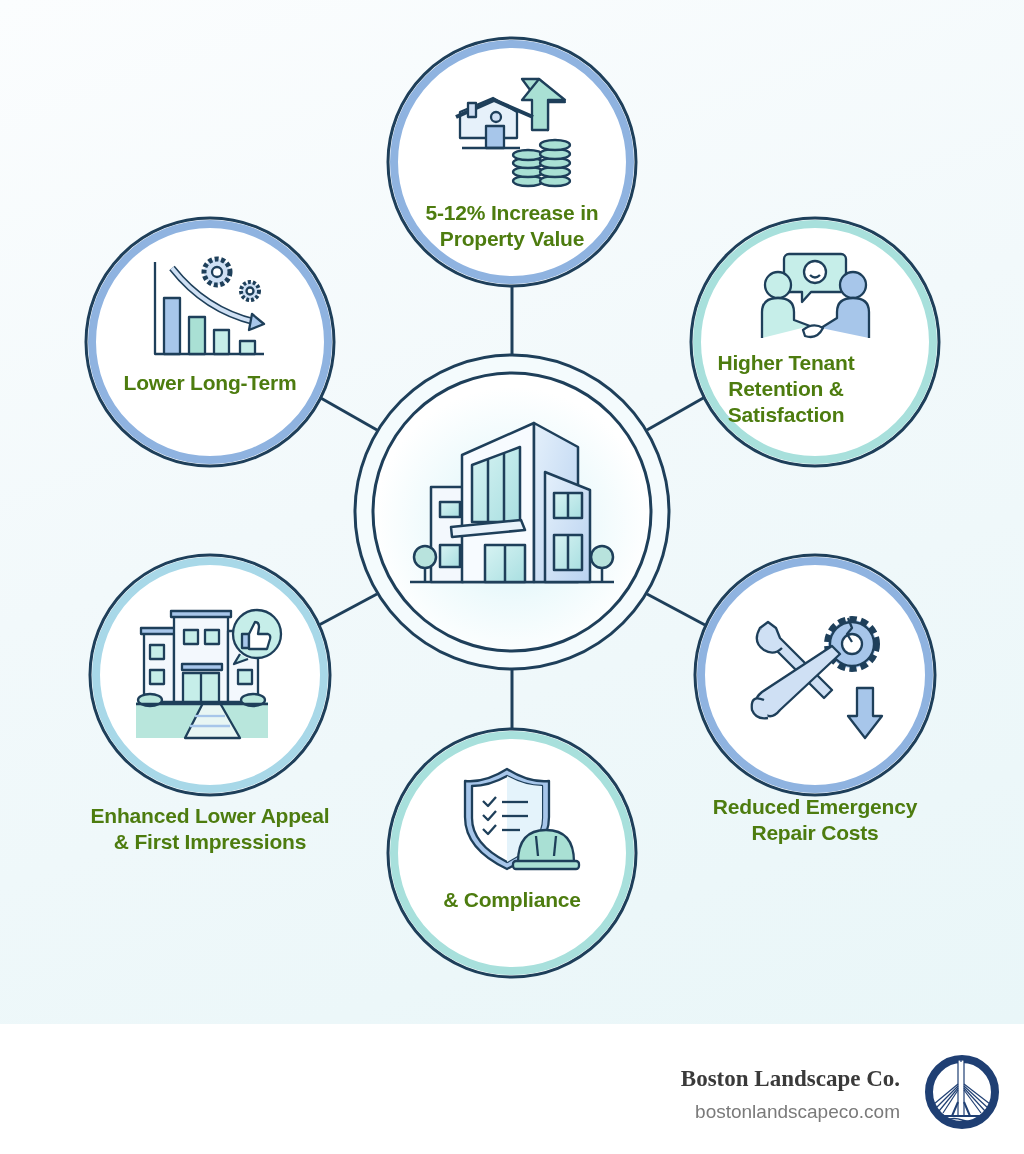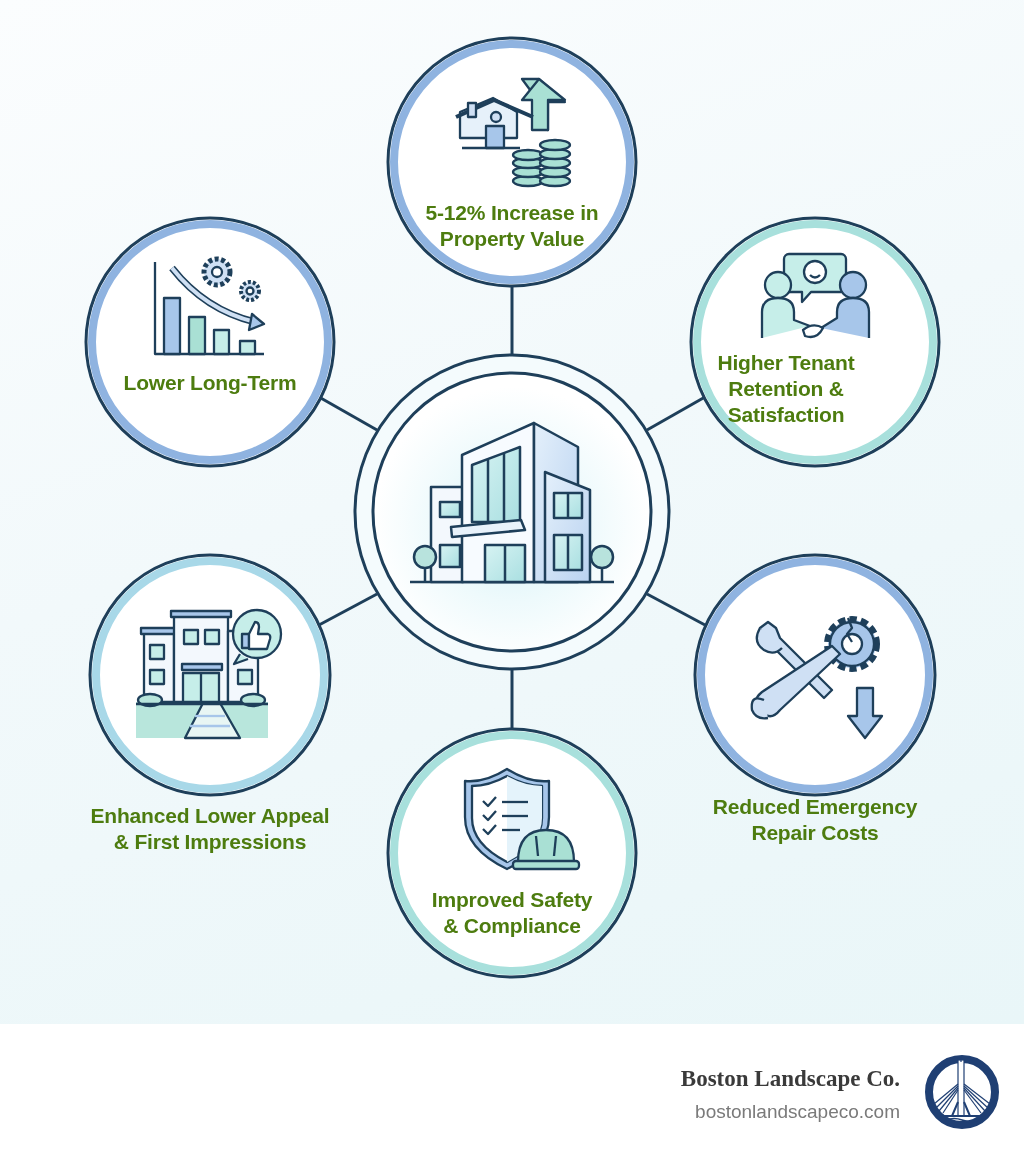--- a/index.html
+++ b/index.html
@@ -221,21 +221,20 @@
 </div>
 <div class="node-label" style="left:55px;top:803px;width:310px;">
   <div>Enhanced Lower Appeal</div>
   <div>&amp; First Impressions</div>
 </div>
 <div class="node-label" style="left:665px;top:774px;width:300px;margin-top:20px;">
   <div>Reduced Emergency</div>
   <div>Repair Costs</div>
 </div>
 <div class="node-label" style="left:392px;top:887px;width:240px;">
-  <div>Improved Safety</div>
   <div>&amp; Compliance</div>
 </div>
 
 <div class="footer"></div>
 <div class="brand-name">Boston Landscape Co.</div>
 <div class="brand-url">bostonlandscapeco.com</div>
 <svg class="logo" viewBox="0 0 76 76">
   <circle cx="38" cy="38" r="33" fill="#ffffff" stroke="#1f3f73" stroke-width="8"></circle>
   <g stroke="#1f3f73" stroke-width="1.2" fill="none">
     <rect x="34" y="6" width="6" height="56" fill="#ffffff"></rect>

